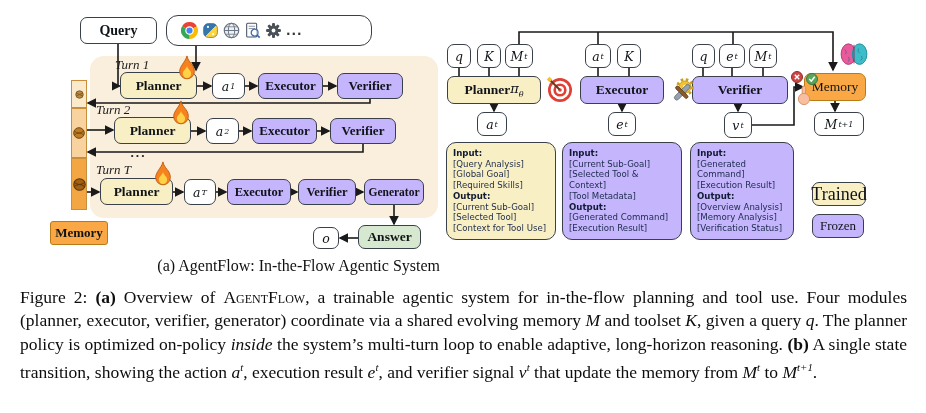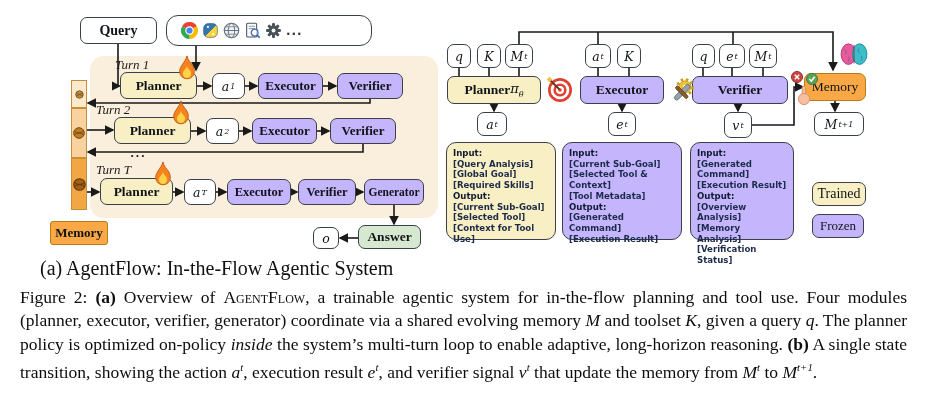--- a/index.html
+++ b/index.html
@@ -15,22 +15,22 @@
   .mser{font-family:"DejaVu Serif",serif;font-style:italic;font-size:12.5px}
   .mser sup{font-size:8px;vertical-align:super;font-style:italic;margin-left:1px}
   .mser sub{font-size:8px;vertical-align:sub;font-style:italic}
   .turn{position:absolute;font-style:italic;font-size:13px;z-index:2;color:#1b1b1b}
   .bar-seg{position:absolute;border:1.2px solid #c98e3a;box-sizing:border-box;z-index:1;
            display:flex;align-items:center;justify-content:center}
   .card{position:absolute;border:1.5px solid #394049;border-radius:10px;padding:5px 6px;z-index:2;
         font-family:"DejaVu Sans",sans-serif;font-size:8.6px;line-height:10.7px;color:#1c2b4a;font-weight:bold;box-sizing:border-box}
   .card-h{font-weight:bold;color:#101b33}
   .card-h2{margin-top:0}
-  .card-l{font-weight:bold}
-  .cap{position:absolute;font-size:20px;text-align:left;z-index:2;color:#111}
+  .card-l{font-weight:normal}
+  .cap{position:absolute;font-size:16px;text-align:right;z-index:2;color:#111}
   .figcap{position:absolute;font-size:17.5px;line-height:23.4px;text-align:justify;color:#0d0d0d;z-index:2}
   .seg-b{font-weight:bold}
   .seg-i{font-style:italic}
   .seg-sc{font-variant:small-caps}
   .seg-isup{font-style:italic;font-size:0.62em;vertical-align:super}
   .ticon{display:inline-flex;width:17px;height:17px;margin-left:4px;align-items:center;justify-content:center}
   .ticon svg{width:100%;height:100%}
   .ticon-more{width:auto;font-weight:bold;font-size:12px;letter-spacing:1px;color:#333;font-family:"DejaVu Sans",sans-serif}
   .icon{position:absolute;z-index:3;display:flex;align-items:center;justify-content:center}
   .arrows{position:absolute;left:0;top:0;z-index:1;pointer-events:none}
@@ -274,21 +274,21 @@
         <line x1="15" y1="3" x2="15" y2="23" stroke="#7c2d55" stroke-width="1"></line>
         <path d="M5 8 q3 2 1 5 M9 16 q2 2 0 5 M20 7 q-2 3 1 5 M23 15 q2 3 -1 5" stroke="#1b6f78" fill="none" stroke-width="0.9" opacity="0.7"></path>
       </svg>
   </span>
   <div class="box orange" style="left:804px;top:73px;width:62px;height:28px;font-size:13.5px">Memory</div>
   <div class="box mser" style="left:814px;top:112px;width:50px;height:24px">
     <i>M</i>
       <sup>t+1</sup>
     </div>
 
-  <div class="box yellow" style="left:812px;top:182px;width:54px;height:24px;font-size:14px">Trained</div>
+  <div class="box yellow" style="left:812px;top:182px;width:54px;height:24px;font-size:18px">Trained</div>
   <div class="box blue" style="left:812px;top:214px;width:52px;height:24px;font-size:13px">Frozen</div>
 
   <div class="card yellow" style="left:446px;top:142px;width:110px;height:98px">
       <div class="card-h">Input:</div>
       <div class="card-l">[Query Analysis]</div>
       <div class="card-l">[Global Goal]</div>
       <div class="card-l">[Required Skills]</div>
       <div class="card-h card-h2">Output:</div>
       <div class="card-l">[Current Sub-Goal]</div>
       <div class="card-l">[Selected Tool]</div>

